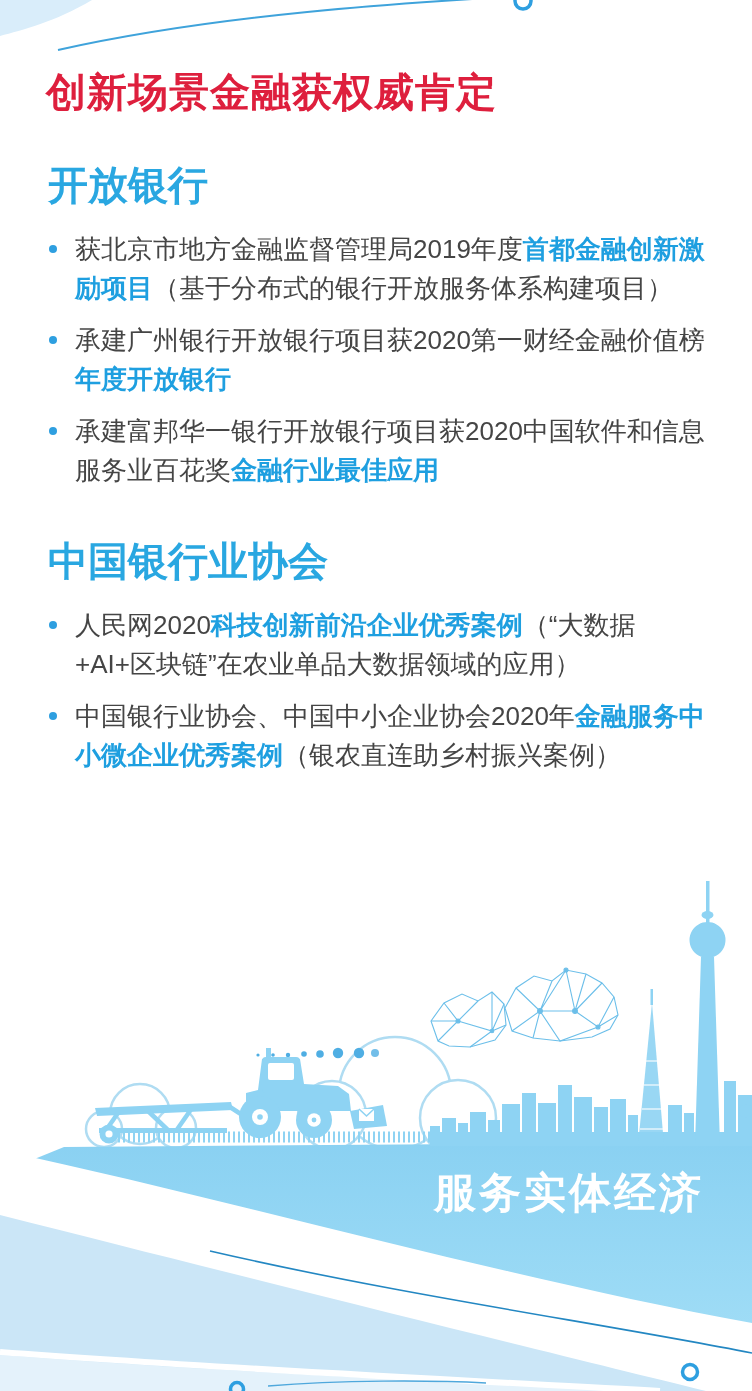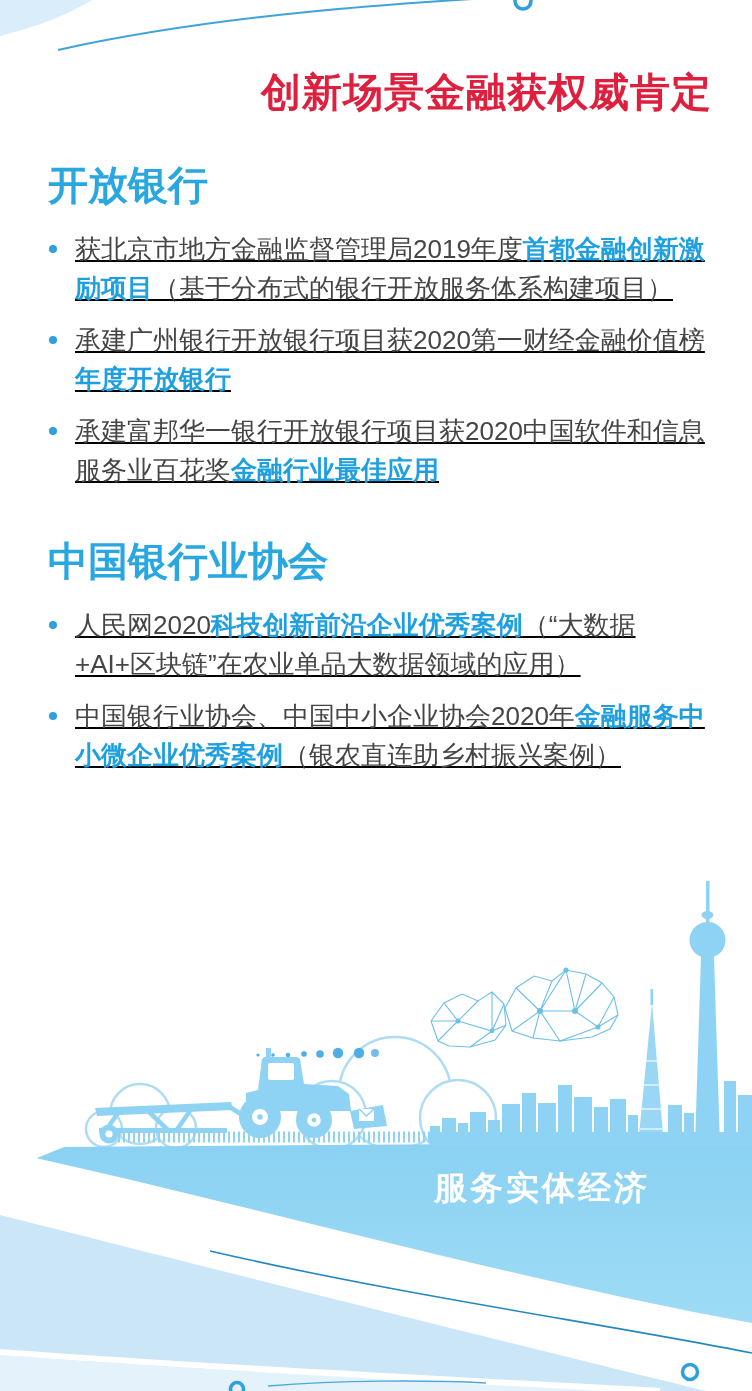--- a/index.html
+++ b/index.html
@@ -2,47 +2,47 @@
 <html><head>
 <meta charset="utf-8">
 <style>
   html,body{margin:0;padding:0;}
   body{
     width:752px;height:1391px;position:relative;overflow:hidden;
     background:#ffffff;
     font-family:"Liberation Sans","DejaVu Sans",sans-serif;
   }
   .page-title{
-    margin:70px 0 0 0;text-align:right;
+    margin:70px 0 0 0;text-align:left;
     font-size:40px;font-weight:800;letter-spacing:1px;
     color:#DE1F3D;line-height:1.1;
   }
   .content{position:relative;z-index:5;padding:0 40px 0 46px;}
   .award-section{margin:0;}
   .section-heading{
     margin:48px 0 0 2px;
     font-size:40px;font-weight:800;color:#29A7E1;line-height:1.15;
   }
-  .award-list{list-style:none;margin:22px 0 0 0;padding:0;text-decoration:underline;}
+  .award-list{list-style:none;margin:22px 0 0 0;padding:0;}
   .award-item{
     position:relative;padding:0 0 0 29px;margin:0 0 13px 0;
     font-size:26px;line-height:39px;color:#454545;font-weight:500;
   }
   .award-item::before{
     content:"";position:absolute;left:3px;top:15px;width:8px;height:8px;
     border-radius:50%;background:#2E9FE0;
   }
   .hl{color:#1E9FE0;font-weight:800;}
   .plain{color:#454545;}
   .top-decor,.bottom-decor{position:absolute;left:0;width:752px;pointer-events:none;}
   .top-decor{top:0;height:70px;z-index:1;}
   .bottom-decor{top:871px;height:520px;z-index:2;}
   .slogan{
     position:absolute;left:434px;top:1170px;z-index:6;
-    font-size:33px;font-weight:800;letter-spacing:3px;color:#ffffff;
+    font-size:42px;font-weight:800;letter-spacing:3px;color:#ffffff;
     line-height:1.1;white-space:nowrap;
   }
 </style>
 </head>
 <body>
 
 <svg class="top-decor" viewBox="0 0 752 70">
   <path d="M0,0 L92,0 C55,22 22,30 0,36 Z" fill="#D9EDFA"></path>
   <path d="M58,50 C210,16 390,2 600,-8" fill="none" stroke="#3FA3DB" stroke-width="2"></path>
   <circle cx="523" cy="1" r="8" fill="none" stroke="#2E9FE0" stroke-width="3.5"></circle>

